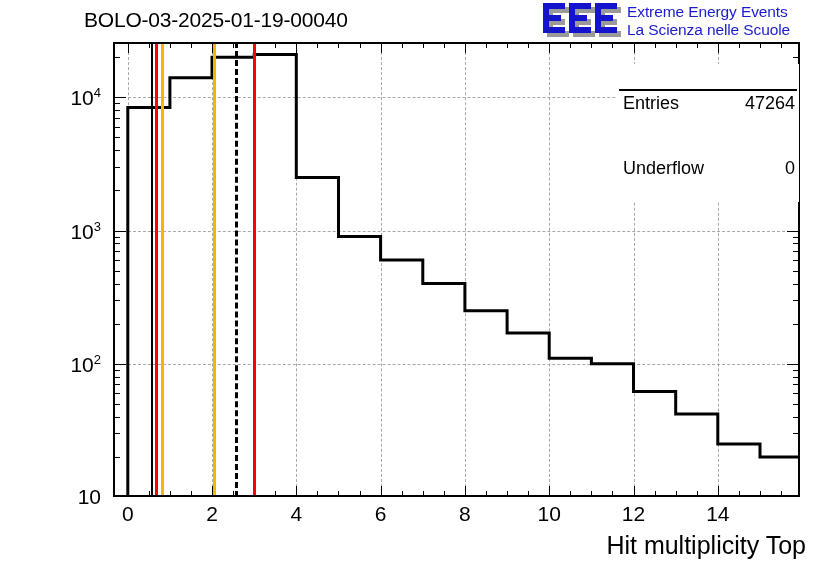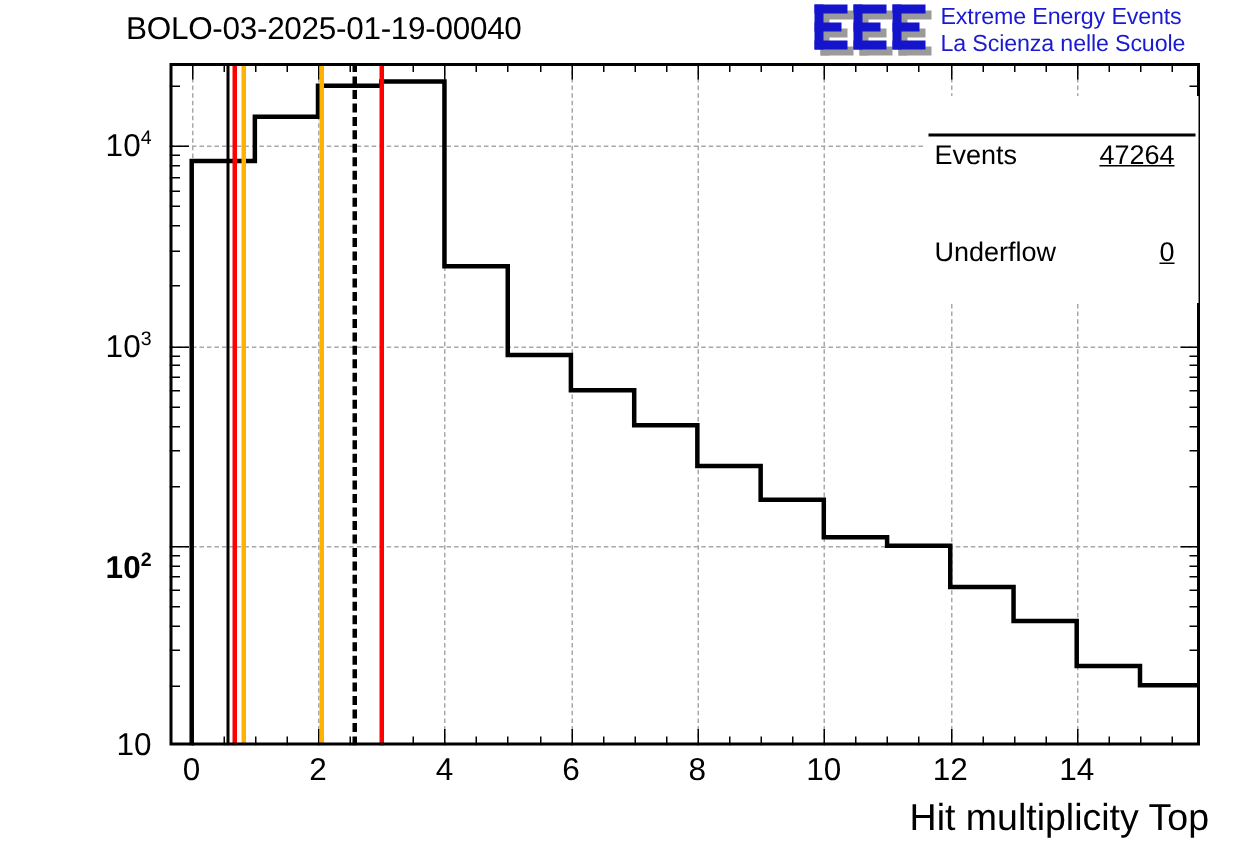--- a/index.html
+++ b/index.html
@@ -55,21 +55,21 @@
   .vline{position:absolute;top:0;height:455px;width:0;}
 
   
   #stats-box{position:absolute;left:617px;top:64px;width:182px;height:138px;
              background:#fff;}
   #stats-title{position:absolute;left:0;top:1px;width:182px;text-align:center;
                font-size:18px;}
   #stats-rule{position:absolute;left:2px;top:25px;width:178px;height:2px;background:#000;}
   .stats-row{position:absolute;left:6px;width:172px;height:21px;font-size:18px;}
   .stats-row .k{position:absolute;left:0;}
-  .stats-row .v{position:absolute;right:12px;text-decoration:underline;}
+  .stats-row .v{position:absolute;right:0;}
 </style>
 </head>
 <body>
 
 <div id="plot-title">BOLO-03-2025-01-19-00040</div>
 
 <div id="eee-logo">
   <div id="eee-mark">
       <div class="bar" style="left: 4px; top: 4px; width: 22px; height: 6px; background: rgb(154, 154, 154);"></div>
       <div class="bar" style="left: 4px; top: 4px; width: 6px; height: 30px; background: rgb(154, 154, 154);"></div>
@@ -248,29 +248,29 @@
     <div class="xlab" style="left: 99.046px;">2</div>
     <div class="xlab" style="left: 183.34px;">4</div>
     <div class="xlab" style="left: 267.635px;">6</div>
     <div class="xlab" style="left: 351.929px;">8</div>
     <div class="xlab" style="left: 436.224px;">10</div>
     <div class="xlab" style="left: 520.518px;">12</div>
     <div class="xlab" style="left: 604.813px;">14</div>
   </div>
 <div id="ylabels">
     <div class="ylab" style="top: 455px;">10</div>
-    <div class="ylab" style="top: 336px; font-weight: bold;">10<sup>2</sup></div>
+    <div class="ylab" style="top: 322px;">10<sup>2</sup></div>
     <div class="ylab" style="top: 188.526px;">10<sup>3</sup></div>
     <div class="ylab" style="top: 55.2897px;">10<sup>4</sup></div>
   </div>
 <div id="xaxis-title">Hit multiplicity Top</div>
 
 <div id="stats-box">
   <div id="stats-rule"></div>
 <div class="stats-row" style="top: 29px;">
-      <span class="k">Events</span>
+      <span class="k">Entries</span>
       <span class="v">47264</span>
     </div>
     <div class="stats-row" style="top: 93.5px;">
       <span class="k">Underflow</span>
       <span class="v">0</span>
     </div>
   </div>
 
 </body></html>

